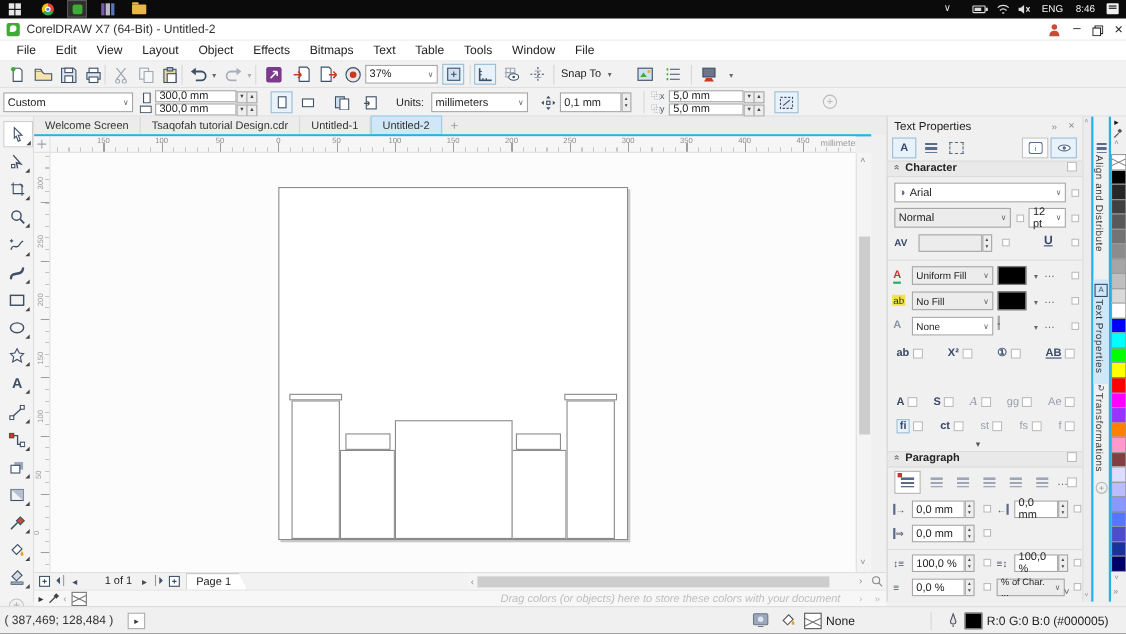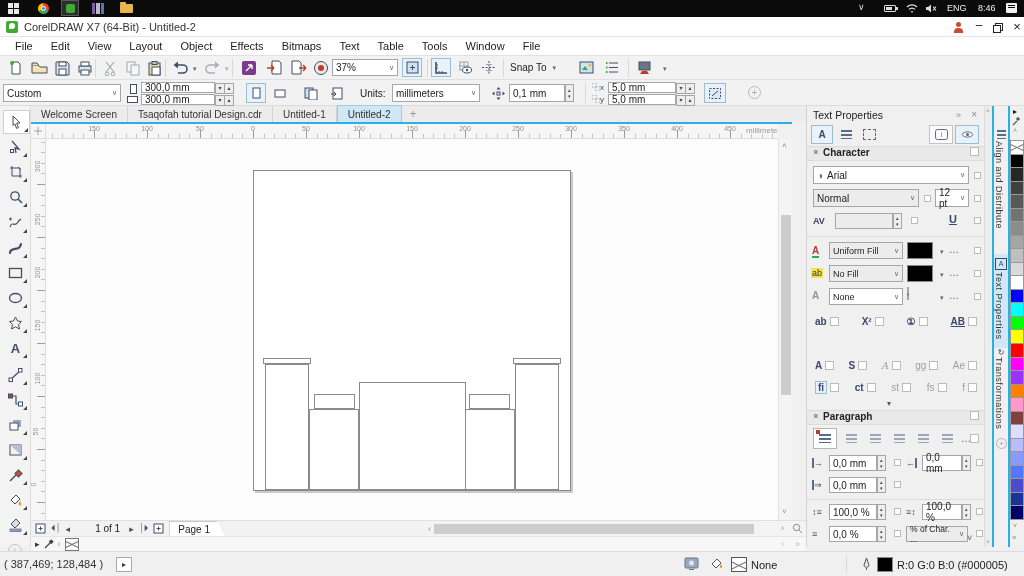--- a/index.html
+++ b/index.html
@@ -574,20 +574,21 @@
   </div>
 
   <div class="abs flex" style="left:31px;top:536px;width:775px;height:15px;background:#f7f7f7;border-top:1px solid #e5e5e5;font-size:9px;color:#666;">
     <span style="padding:0 4px;color:#333;">▸</span>
     <svg width="10" height="10" viewBox="0 0 10 10">
         <path d="M1 9 L6 4" stroke="#444" stroke-width="1.2"></path>
         <rect x="5.5" y="1" width="3.5" height="3.5" fill="#444" transform="rotate(45 7.2 2.7)"></rect>
       </svg>
     <span style="padding:0 4px;color:#999;">‹</span>
     <span class="xsw" style="width:12px;height:11px;border:1px solid #777;display:inline-block;"></span>
+    <span style="position:absolute;left:424px;font-style:italic;color:#bdbdbd;font-size:10px;">Drag colors (or objects) here to store these colors with your document</span>
     <span style="position:absolute;right:22px;color:#bbb;">›</span>
     <span style="position:absolute;right:6px;color:#bbb;">»</span>
   </div>
 
   <div class="abs" style="left:0;top:551px;width:1024px;height:25px;background:#f0f0f0;border-top:1px solid #dcdcdc;">
     <span style="position:absolute;left:4px;top:6px;font-size:11px;color:#333;text-align:center;">( 387,469; 128,484 )</span>
     <div style="position:absolute;left:116px;top:5px;width:14px;height:13px;border:1px solid #aaa;background:#fff;text-align:center;font-size:8px;line-height:13px;color:#333;">▸</div>
     <svg style="position:absolute;left:684px;top:5px;" width="15" height="14" viewBox="0 0 15 14">
         <rect x="1" y="1" width="13" height="10" rx="1" fill="#9aa7bd" stroke="#6b7686"></rect>
         <circle cx="7.5" cy="6" r="2.5" fill="#dfe6f0"></circle>

